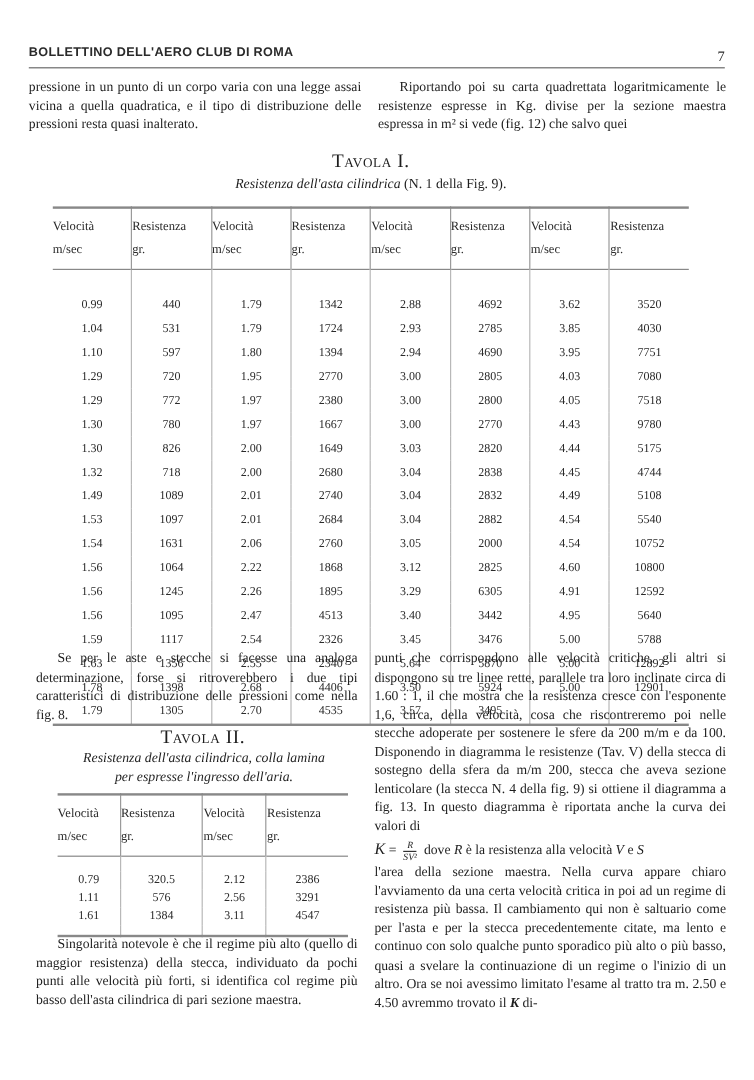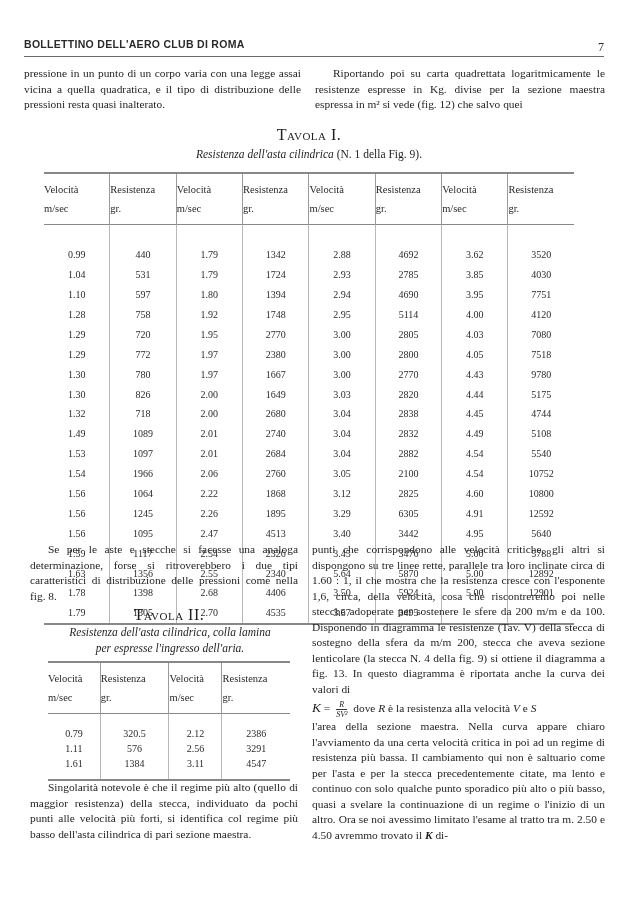--- a/index.html
+++ b/index.html
@@ -158,30 +158,20 @@
         <td>1.10</td>
         <td>597</td>
         <td>1.80</td>
         <td>1394</td>
         <td>2.94</td>
         <td>4690</td>
         <td>3.95</td>
         <td>7751</td>
       </tr>
       <tr>
-        <td>1.28</td>
-        <td>758</td>
-        <td>1.92</td>
-        <td>1748</td>
-        <td>2.95</td>
-        <td>5114</td>
-        <td>4.00</td>
-        <td>4120</td>
-      </tr>
-      <tr>
         <td>1.29</td>
         <td>720</td>
         <td>1.95</td>
         <td>2770</td>
         <td>3.00</td>
         <td>2805</td>
         <td>4.03</td>
         <td>7080</td>
       </tr>
       <tr>
@@ -239,25 +229,25 @@
         <td>1097</td>
         <td>2.01</td>
         <td>2684</td>
         <td>3.04</td>
         <td>2882</td>
         <td>4.54</td>
         <td>5540</td>
       </tr>
       <tr>
         <td>1.54</td>
-        <td>1966</td>
+        <td>1631</td>
         <td>2.06</td>
         <td>2760</td>
         <td>3.05</td>
-        <td>2100</td>
+        <td>2000</td>
         <td>4.54</td>
         <td>10752</td>
       </tr>
       <tr>
         <td>1.56</td>
         <td>1064</td>
         <td>2.22</td>
         <td>1868</td>
         <td>3.12</td>
         <td>2825</td>

